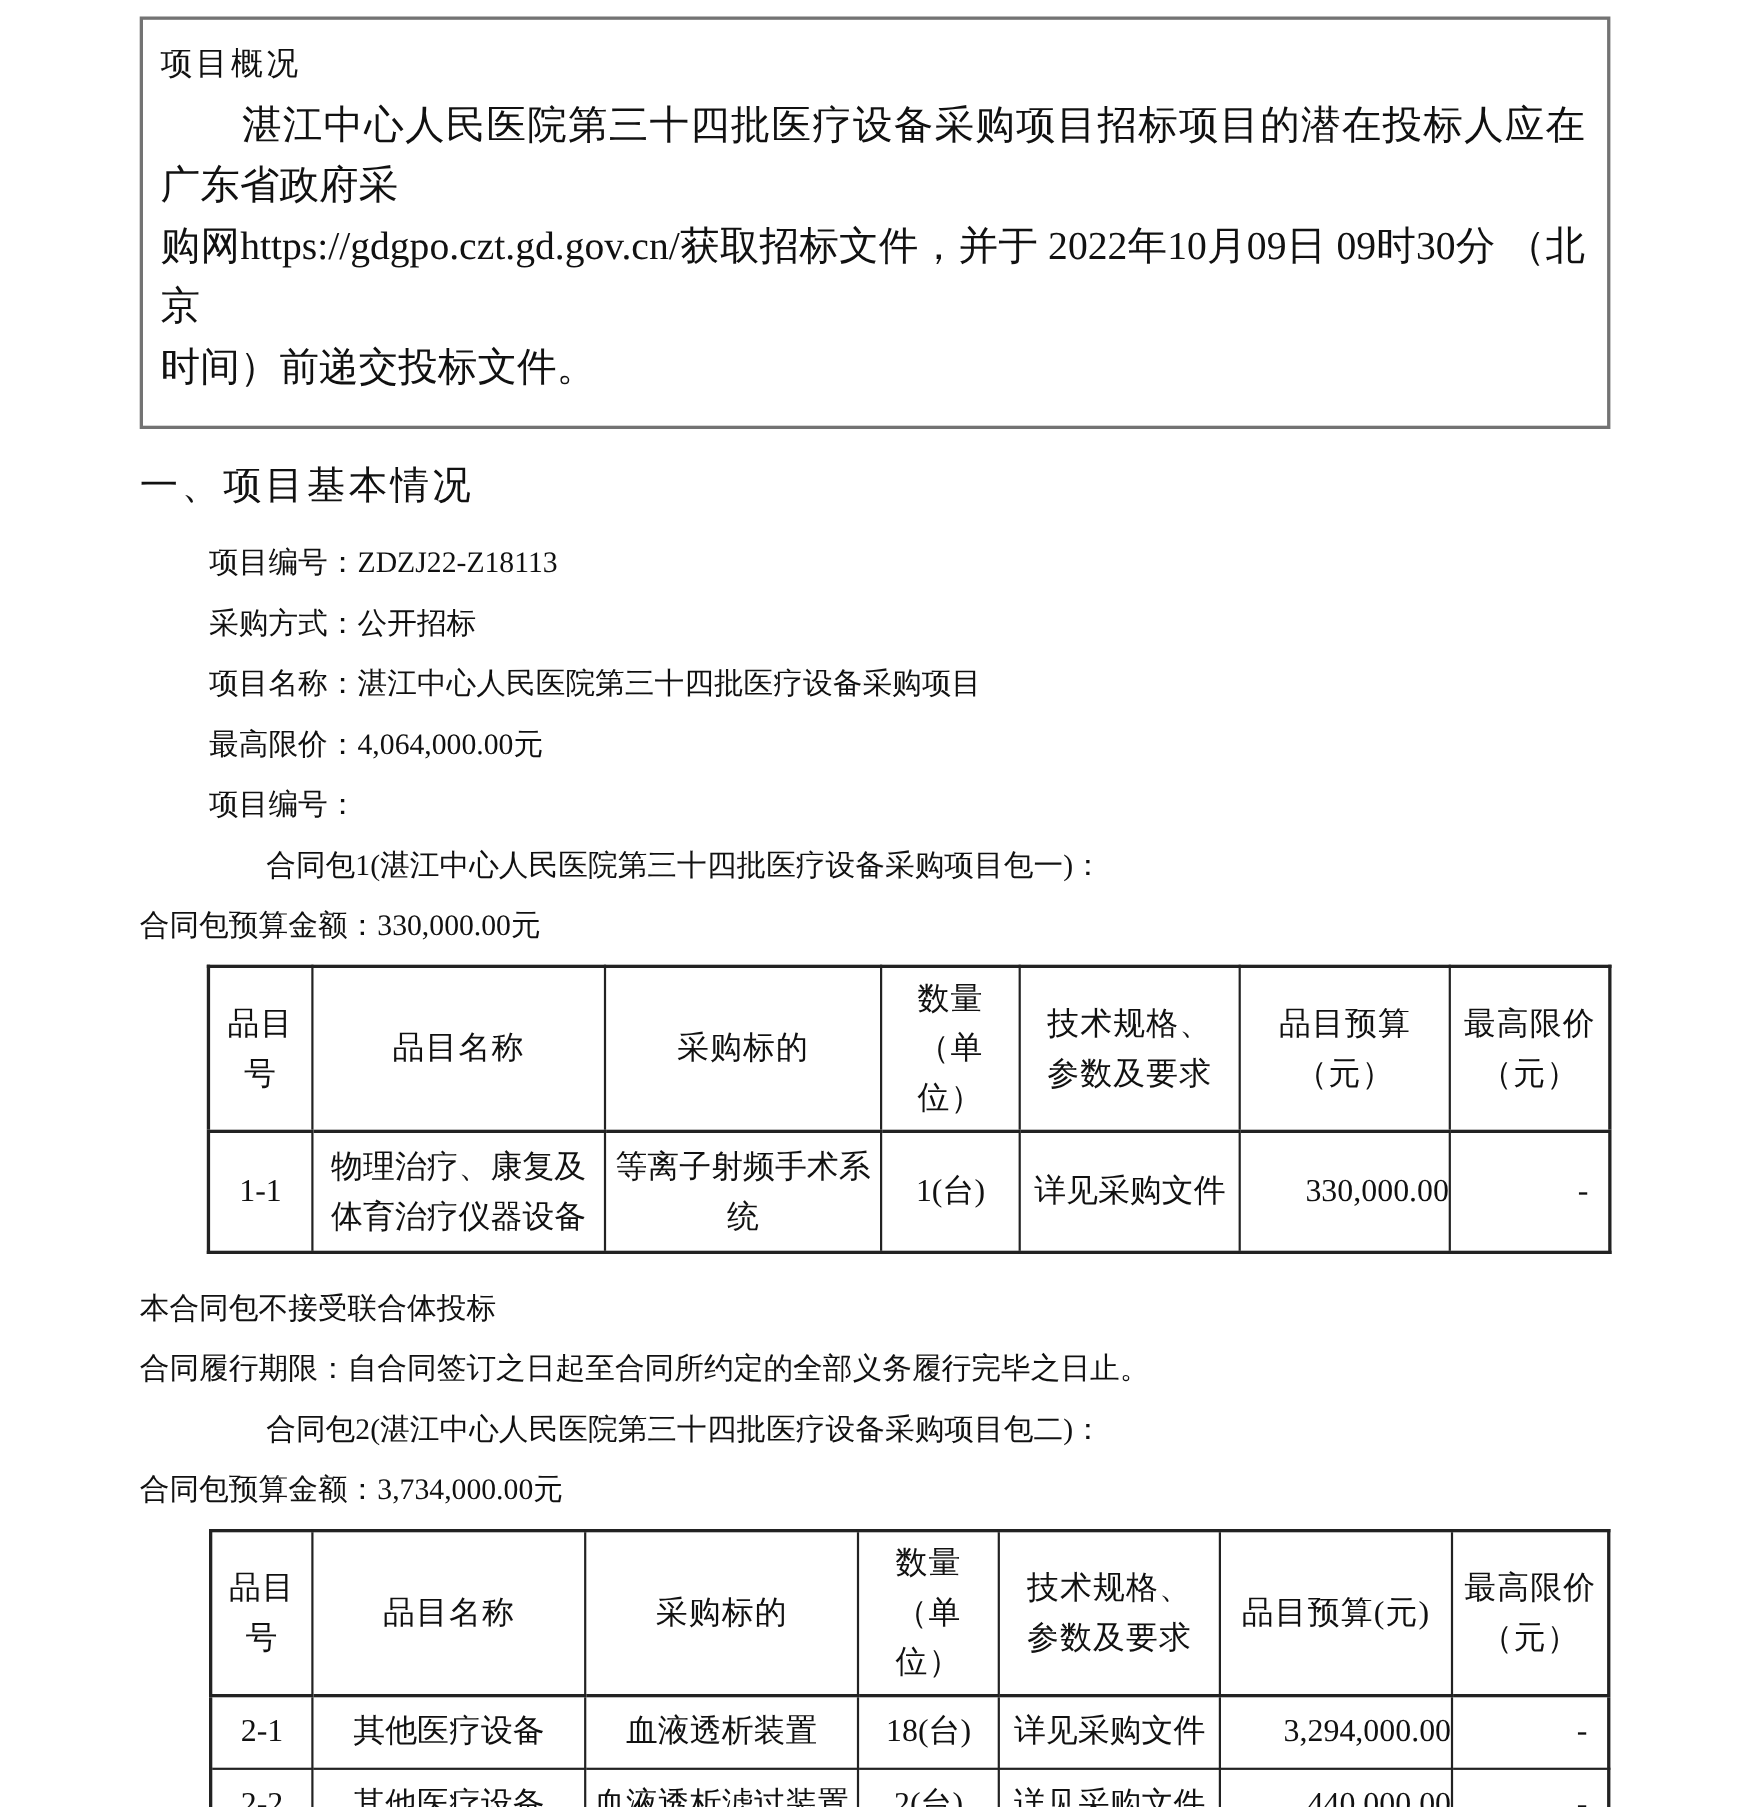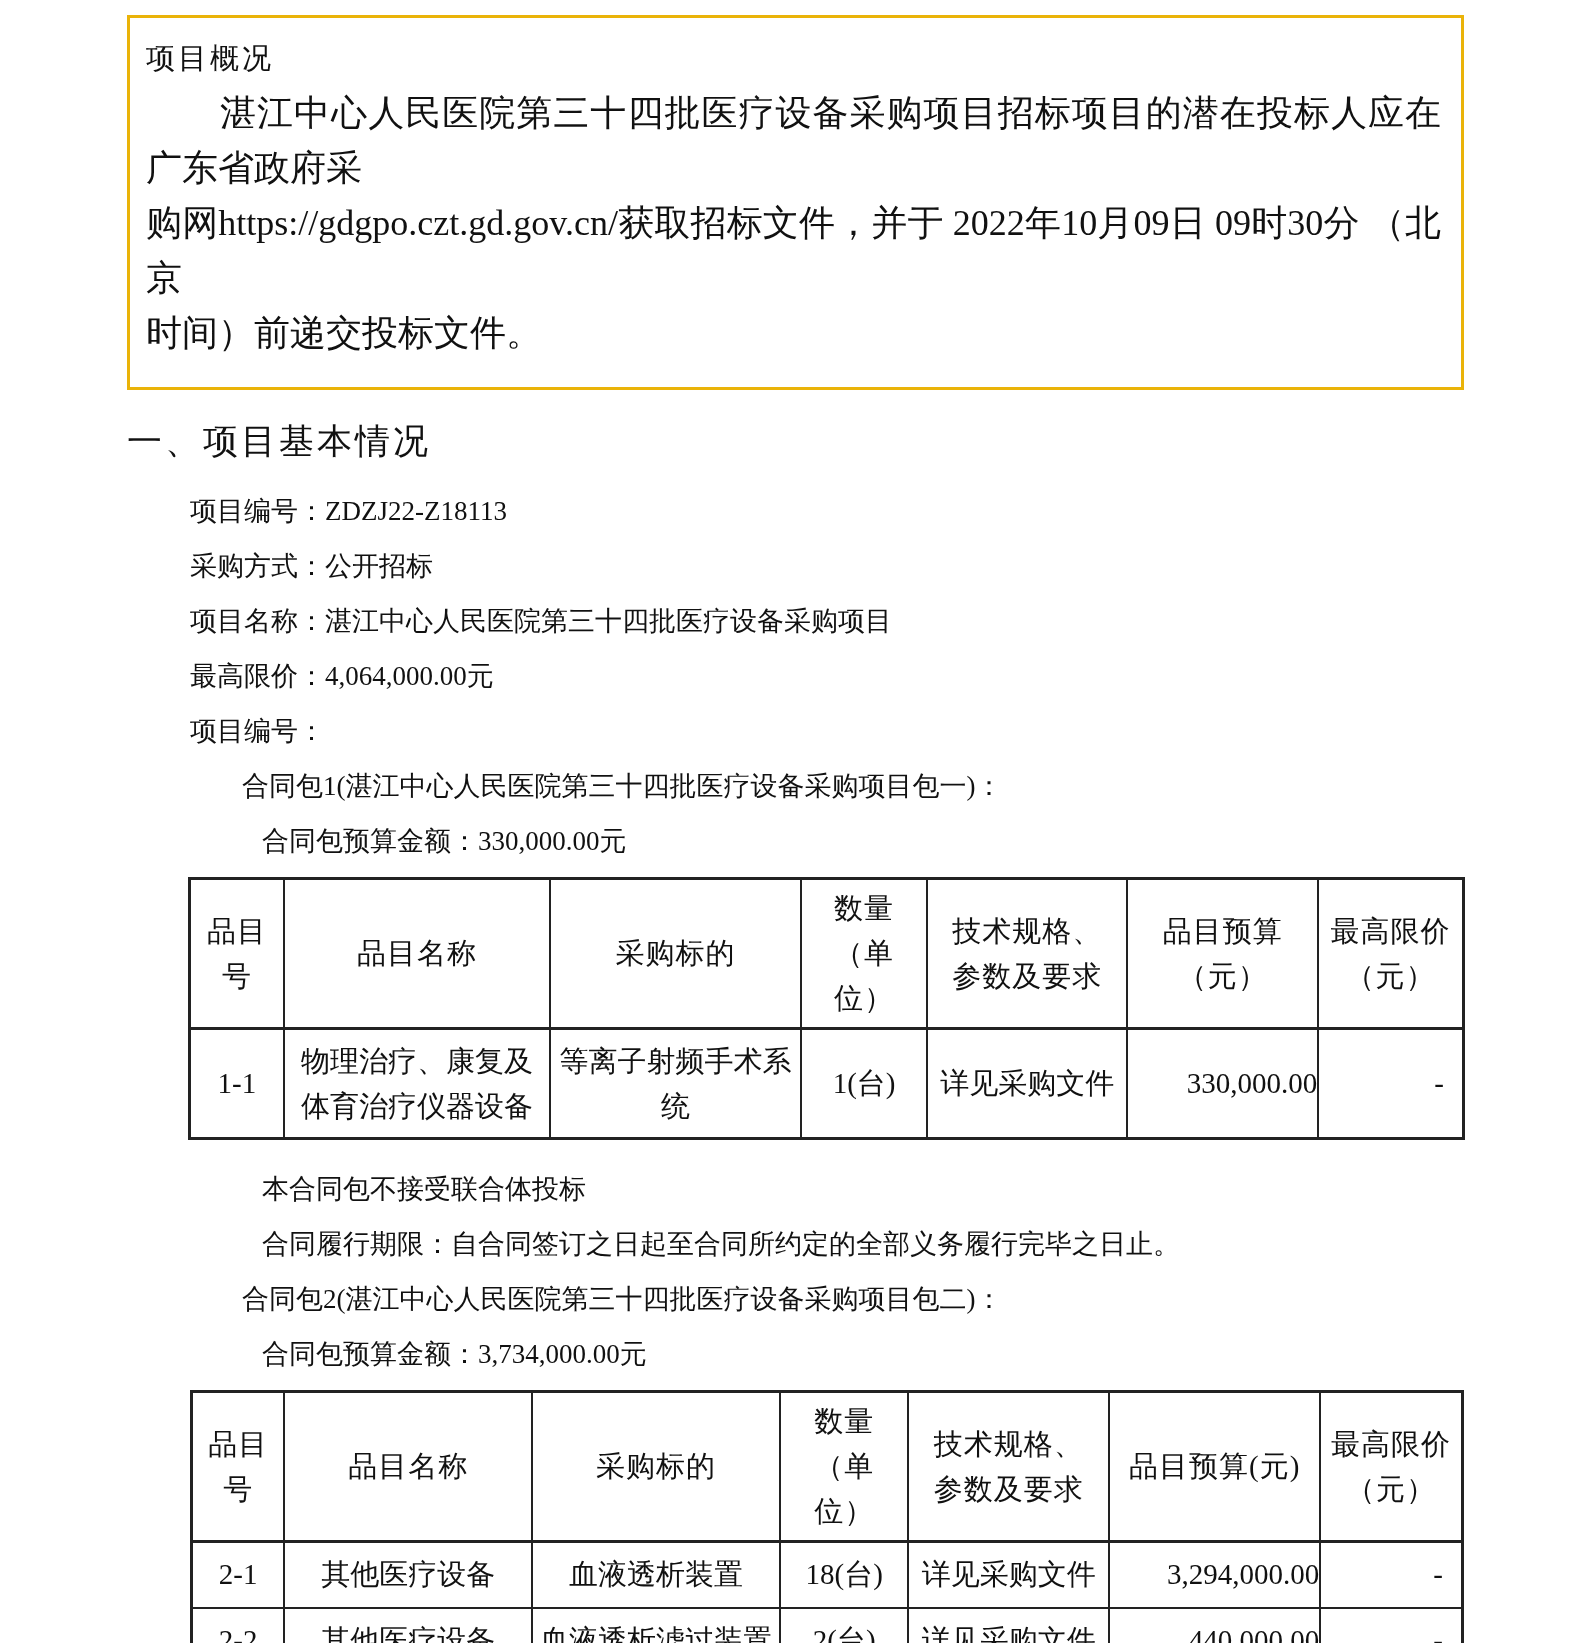--- a/index.html
+++ b/index.html
@@ -15,21 +15,21 @@
     position: relative;
     overflow: hidden;
   }
   .page {
     box-sizing: border-box;
     width: 1594px;
     min-height: 1643px;
     padding: 15px 130px 20px 127px;
   }
   .overview-box {
-    border: 3px solid #eab308;
+    border: 3px solid #737373;
     padding: 20px 20px 26px 16px;
     box-sizing: border-box;
   }
   .box-title {
     font-size: 29px;
     line-height: 40px;
     letter-spacing: 3px;
   }
   .box-para {
     margin-top: 8px;
@@ -46,21 +46,21 @@
     letter-spacing: 3px;
   }
   .line {
     font-size: 27px;
     line-height: 55px;
     white-space: pre-line;
   }
   .details { margin-top: 18px; }
   .ml63  { margin-left: 63px;  }
   .ml125 { margin-left: 115px; }
-  .ml135 { margin-left: 135px; }
+  .ml135 { }
   .items-table {
     border-collapse: collapse;
     table-layout: fixed;
     border: 3px solid #222222;
     margin-top: 8px;
   }
   .t1 { width: 1277px; margin-left: 61px; }
   .t2 { width: 1274px; margin-left: 63px; }
   .items-table td {
     border: 2px solid #222222;

